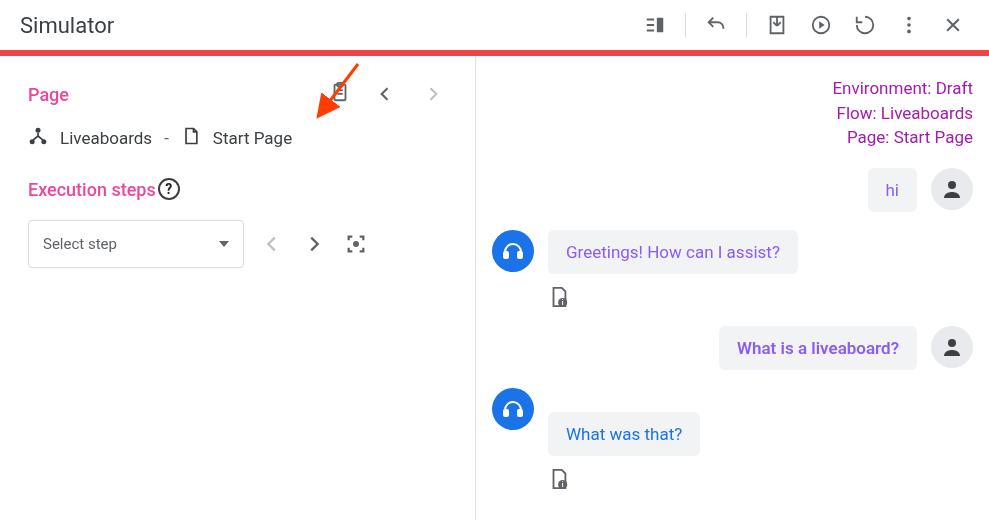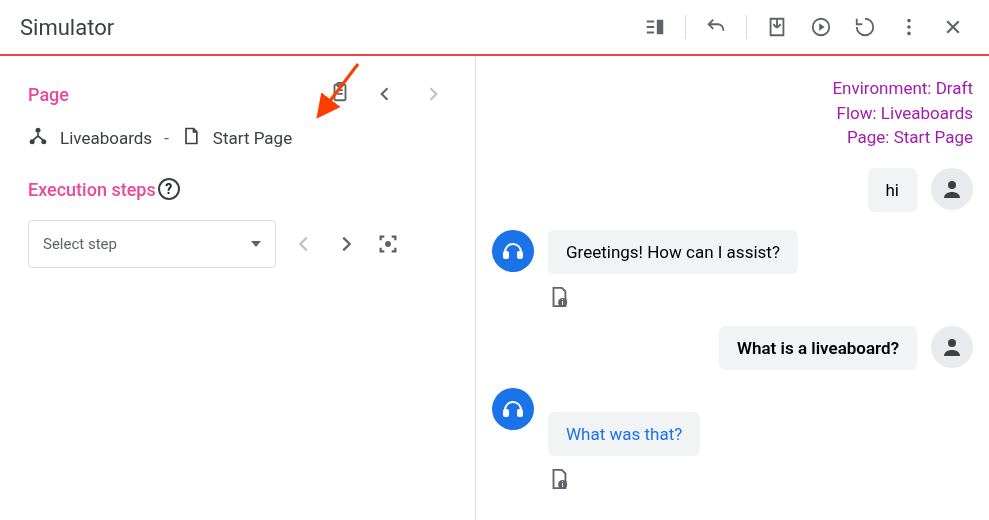--- a/index.html
+++ b/index.html
@@ -12,21 +12,21 @@
     height: 520px;
     overflow: hidden;
   }
 
   
   .header {
     display: flex;
     align-items: center;
     height: 56px;
     padding: 0 16px 0 20px;
-    border-bottom: 2px solid #ef4444;
+    border-bottom: 6px solid #ef4444;
   }
   .header-title {
     font-size: 22px;
     font-weight: 400;
     color: #3c4043;
   }
   .header-actions {
     margin-left: auto;
     display: flex;
     align-items: center;
@@ -120,21 +120,21 @@
     font-weight: 700;
     cursor: pointer;
   }
 
   .step-row {
     display: flex;
     align-items: center;
     gap: 14px;
   }
   .select {
-    width: 248px;
+    width: 216px;
     height: 48px;
     border: 1px solid #dadce0;
     border-radius: 4px;
     display: flex;
     align-items: center;
     padding: 0 14px;
     color: #5f6368;
     font-size: 15px;
     cursor: pointer;
     justify-content: space-between;
@@ -178,21 +178,21 @@
     display:flex;align-items:center;justify-content:center;
     flex-shrink: 0;
   }
   .avatar.bot { background: #1a73e8; color: #fff; }
   .avatar.user { background: #e8eaed; color: #3c4043; }
   .bubble {
     background: #f1f3f4;
     border-radius: 6px;
     padding: 12px 18px;
     font-size: 17px;
-    color: #000000;
+    color: #8b5cf6;
     max-width: 360px;
   }
   .bubble.bold { font-weight: 600; }
   .bubble.link { color: #1a73e8; margin-top: 24px; }
   .detail-icon {
     margin-left: 56px;
     color: #5f6368;
     margin-top: -6px;
     display:flex;
   }

